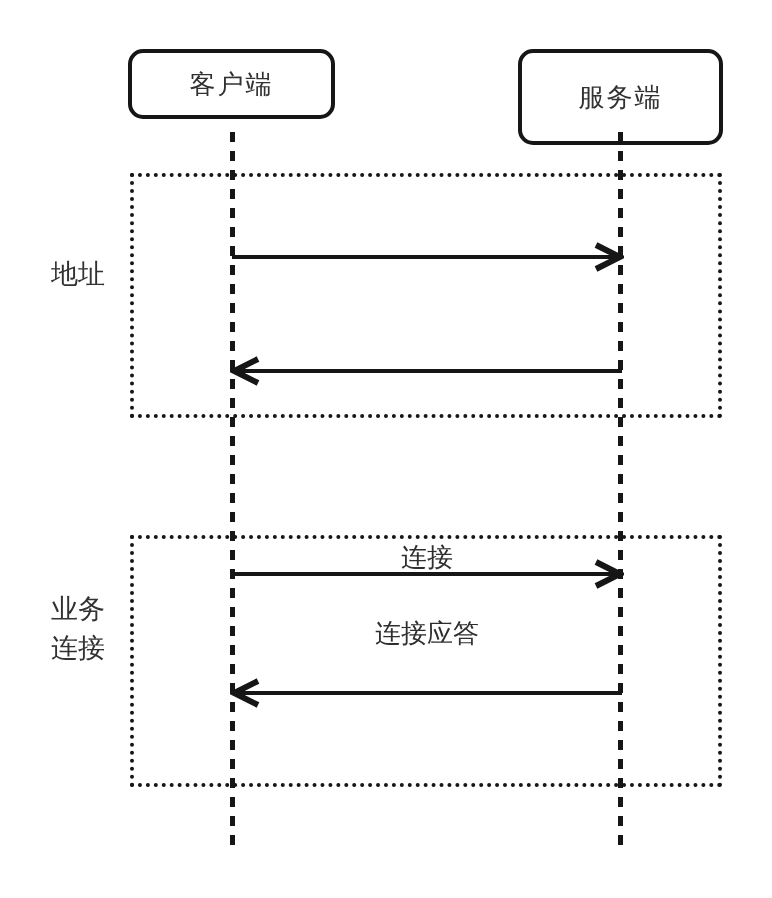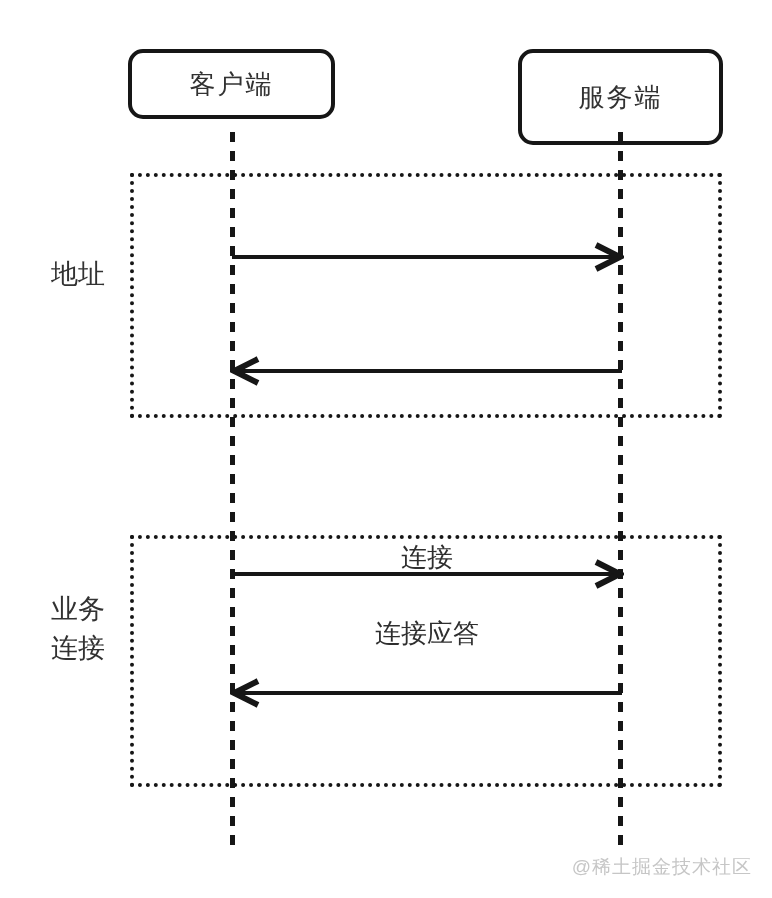--- a/index.html
+++ b/index.html
@@ -104,15 +104,14 @@
   </div>
 
   <div class="msg-label" id="msg4-label">连接应答</div>
   <div class="arrow" id="msg4-arrow">
     <svg width="394" height="30" viewBox="0 0 394 30">
       <line x1="10" y1="15" x2="392" y2="15"></line>
       <polyline points="28,3 4,15 28,27"></polyline>
     </svg>
   </div>
 
-  <div class="watermark">@稀土掘金技术社区</div>
 
 </div>
 
 </body></html>

